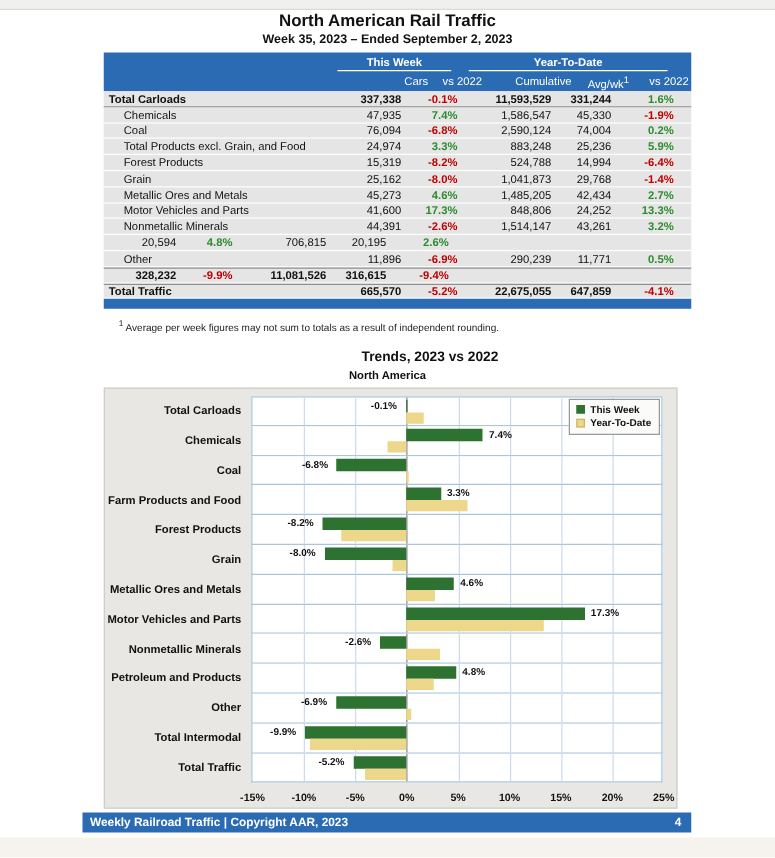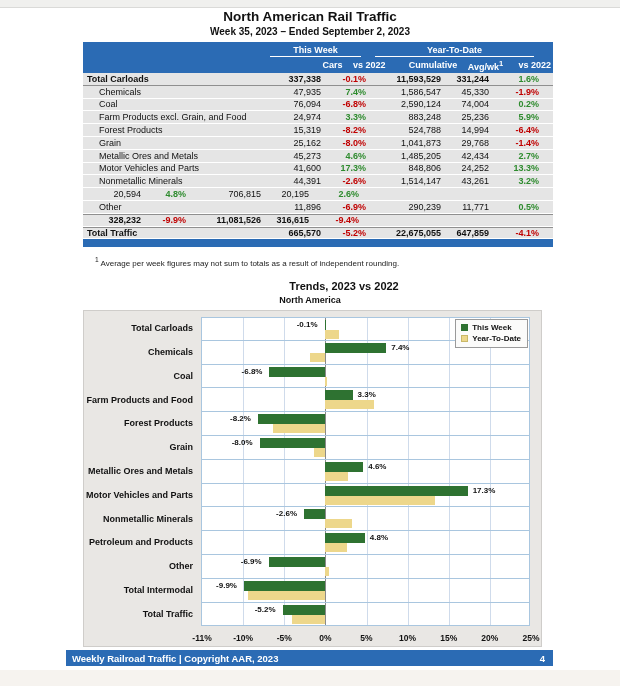--- a/index.html
+++ b/index.html
@@ -13,21 +13,21 @@
 
   
   .rail-table{position:absolute;left:83px;top:42px;width:470px;}
   .thead{background:#2b6bb4;color:#fff;}
   .group-row{display:flex;height:15px;align-items:flex-end;}
   .g-spacer{width:180px;}
   .group-cell{font-size:9px;font-weight:bold;text-align:center;}
   .g1{width:105px;}
   .g2{width:173px;}
   .group-cell .ul{display:block;border-bottom:1px solid #fff;padding-bottom:1px;margin:0 7px;}
-  .col-row{display:flex;height:16px;align-items:center;font-size:9px;font-weight:bold;padding-left:32px;}
+  .col-row{display:flex;height:16px;align-items:center;font-size:9px;font-weight:normal;padding-left:32px;}
   .col-row div{text-align:right;box-sizing:border-box;padding-right:2px;}
   .c-label{width:180px;text-align:left;box-sizing:border-box;padding-left:4px;}
   .c-cars{width:60px;}
   .c-wk{width:45px;}
   .c-cum{width:75px;}
   .c-avg{width:48px;}
   .c-ytd{width:50px;}
   .trow{display:flex;height:12.8px;align-items:center;background:#e5e5e5;border-bottom:1px solid #ffffff;font-size:9px;box-sizing:border-box;}
   .trow div{text-align:right;box-sizing:border-box;padding-right:2px;white-space:nowrap;overflow:hidden;}
   .trow .c-label{text-align:left;padding-left:4px;}
@@ -115,21 +115,21 @@
       </div>
       <div class="trow">
         <div class="c-label indent">Coal</div>
         <div class="c-cars">76,094</div>
         <div class="c-wk neg">-6.8%</div>
         <div class="c-cum">2,590,124</div>
         <div class="c-avg">74,004</div>
         <div class="c-ytd pos">0.2%</div>
       </div>
       <div class="trow">
-        <div class="c-label indent">Farm Products excl. Grain, and Food</div>
+        <div class="c-label indent">Total Products excl. Grain, and Food</div>
         <div class="c-cars">24,974</div>
         <div class="c-wk pos">3.3%</div>
         <div class="c-cum">883,248</div>
         <div class="c-avg">25,236</div>
         <div class="c-ytd pos">5.9%</div>
       </div>
       <div class="trow">
         <div class="c-label indent">Forest Products</div>
         <div class="c-cars">15,319</div>
         <div class="c-wk neg">-8.2%</div>
@@ -400,21 +400,21 @@
           <div class="vgrid" style="left: 205.625px;"></div>
           <div class="vgrid" style="left: 246.75px;"></div>
           <div class="vgrid" style="left: 287.875px;"></div>
           <div class="bar bar-tw" style="width: 42.77px; left: 80.605px; background: rgb(46, 114, 49);"></div>
           <div class="bar bar-ytd" style="width: 33.7225px; left: 89.6525px; background: rgb(237, 215, 139);"></div>
           <div class="bar-label" style="right: 253.395px;">-5.2%</div>
         </div>
       </div>
     </div>
   <div class="axis-row" id="axis-row">
-      <span class="axis-tick" style="left: 0px;">-11%</span>
+      <span class="axis-tick" style="left: 0px;">-15%</span>
       <span class="axis-tick" style="left: 41.125px;">-10%</span>
       <span class="axis-tick" style="left: 82.25px;">-5%</span>
       <span class="axis-tick" style="left: 123.375px;">0%</span>
       <span class="axis-tick" style="left: 164.5px;">5%</span>
       <span class="axis-tick" style="left: 205.625px;">10%</span>
       <span class="axis-tick" style="left: 246.75px;">15%</span>
       <span class="axis-tick" style="left: 287.875px;">20%</span>
       <span class="axis-tick" style="left: 329px;">25%</span>
     </div>
   <div class="legend">

